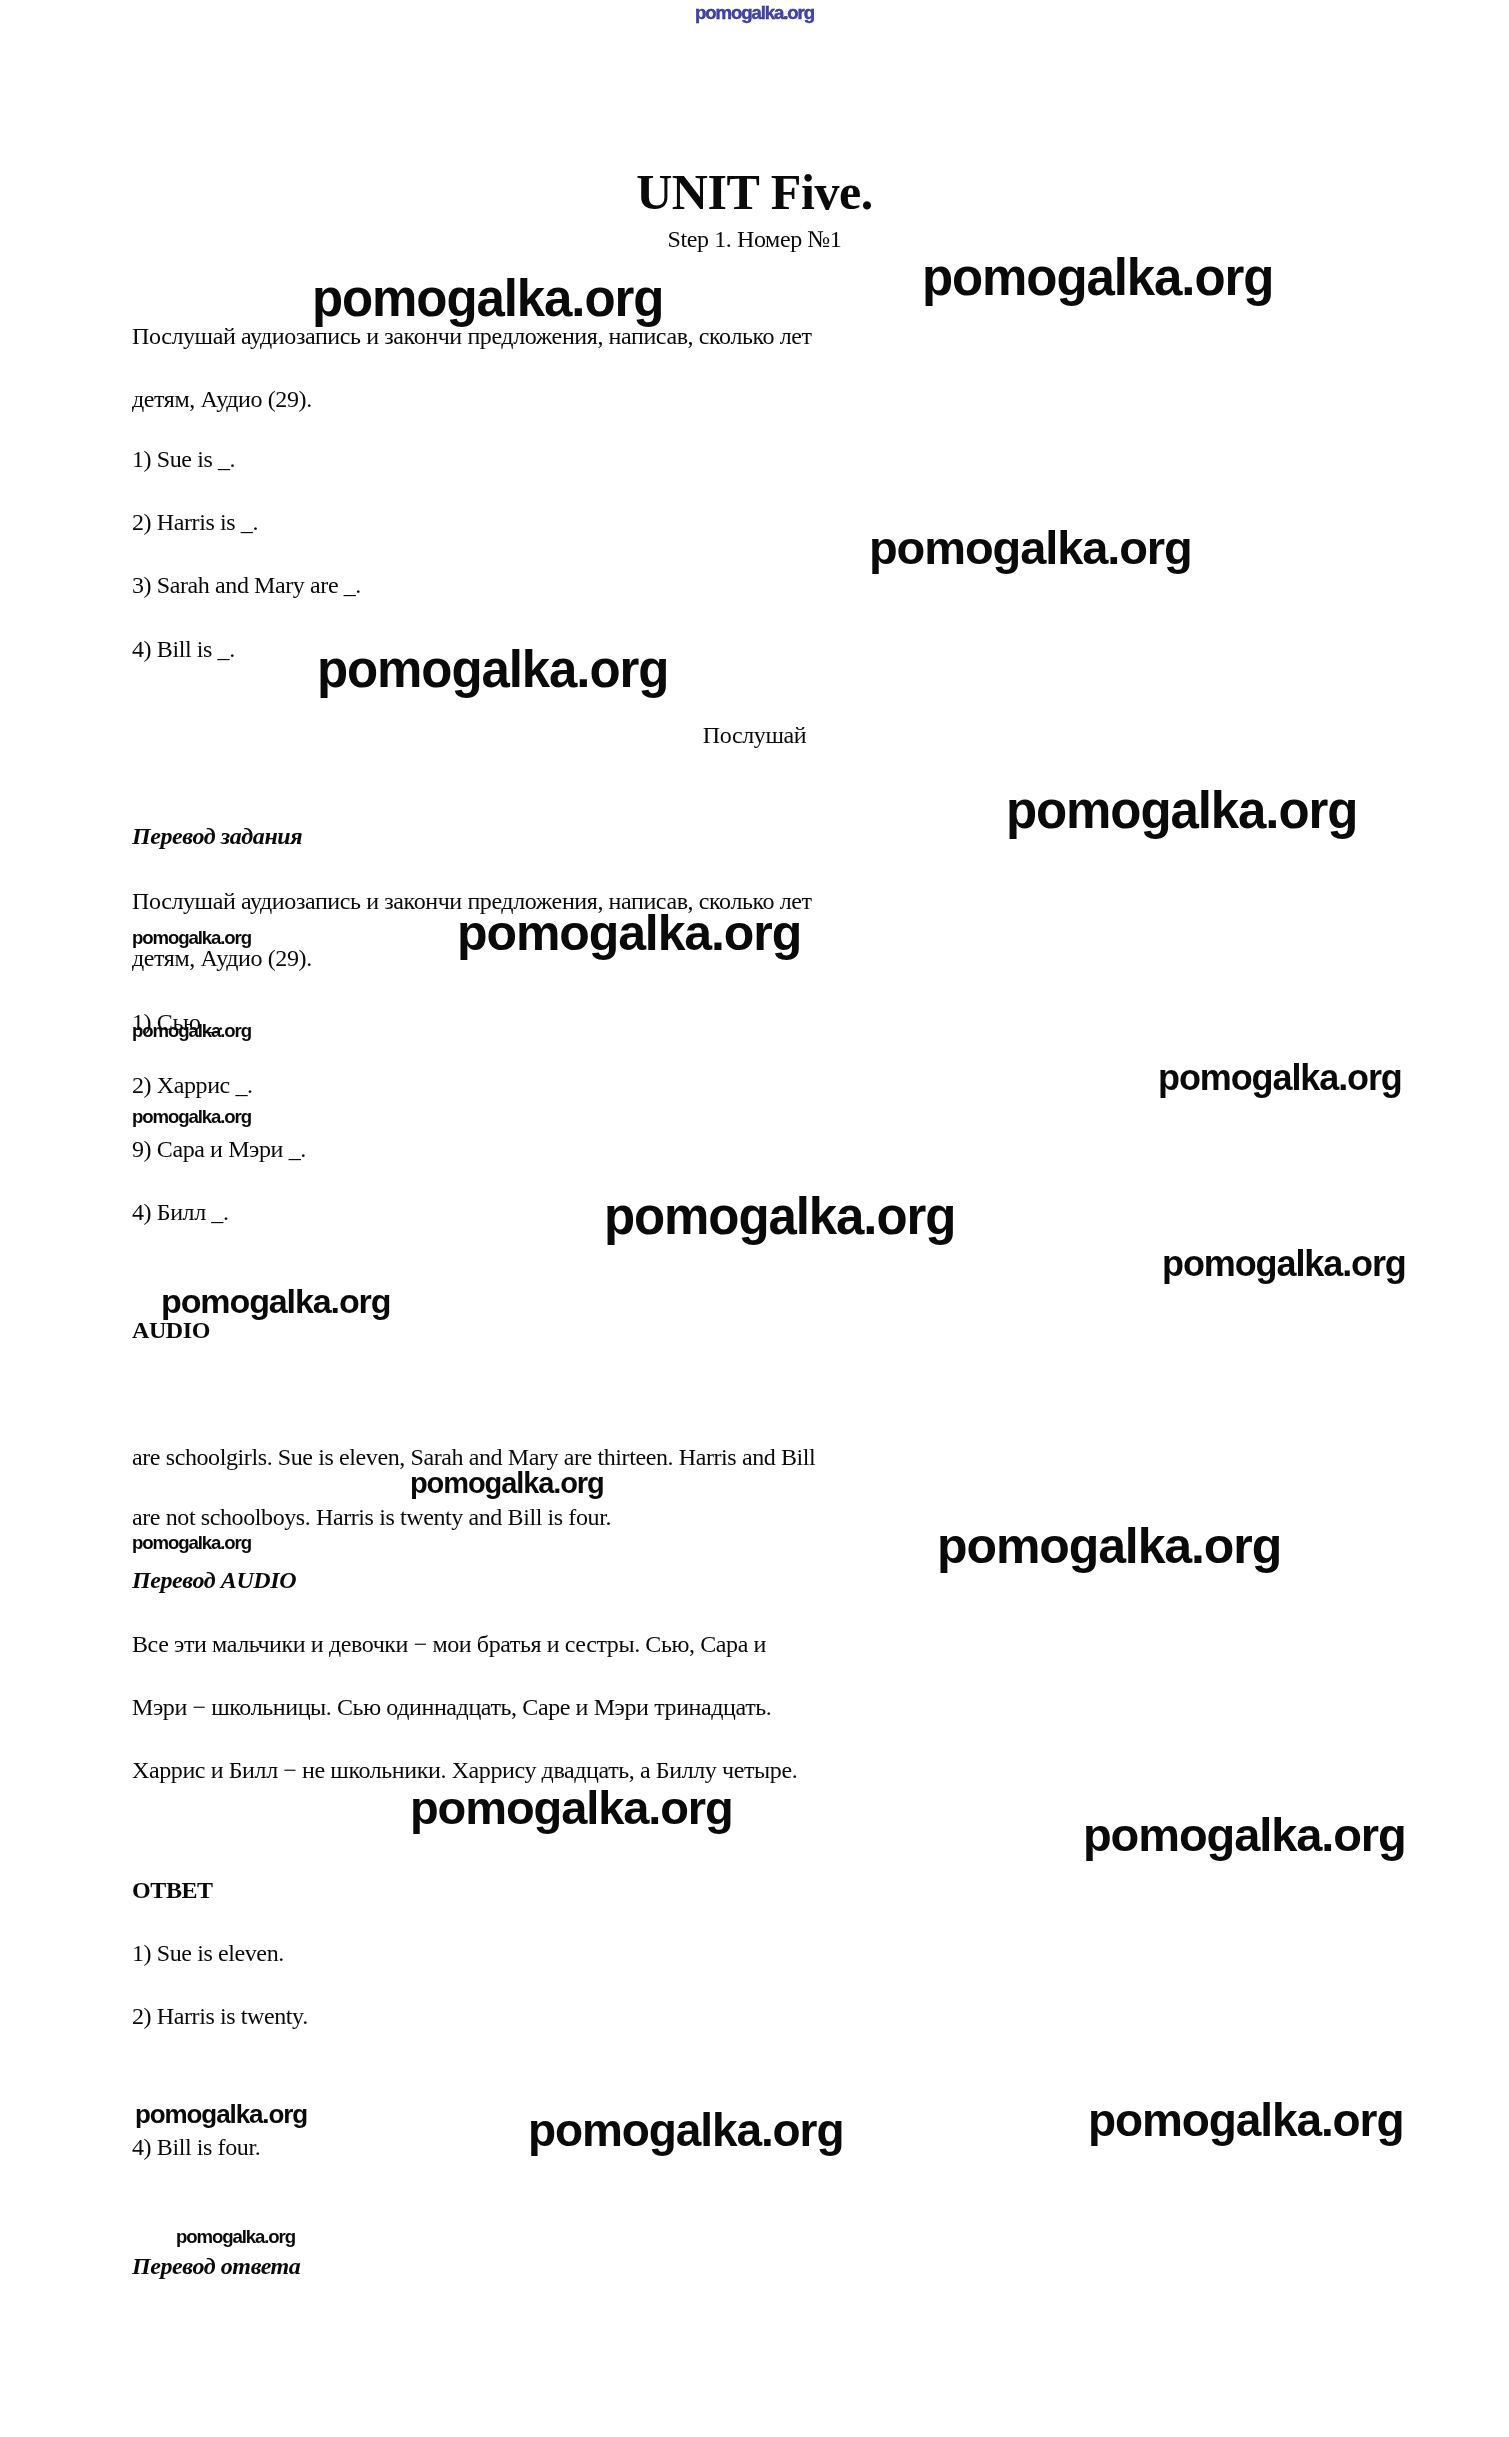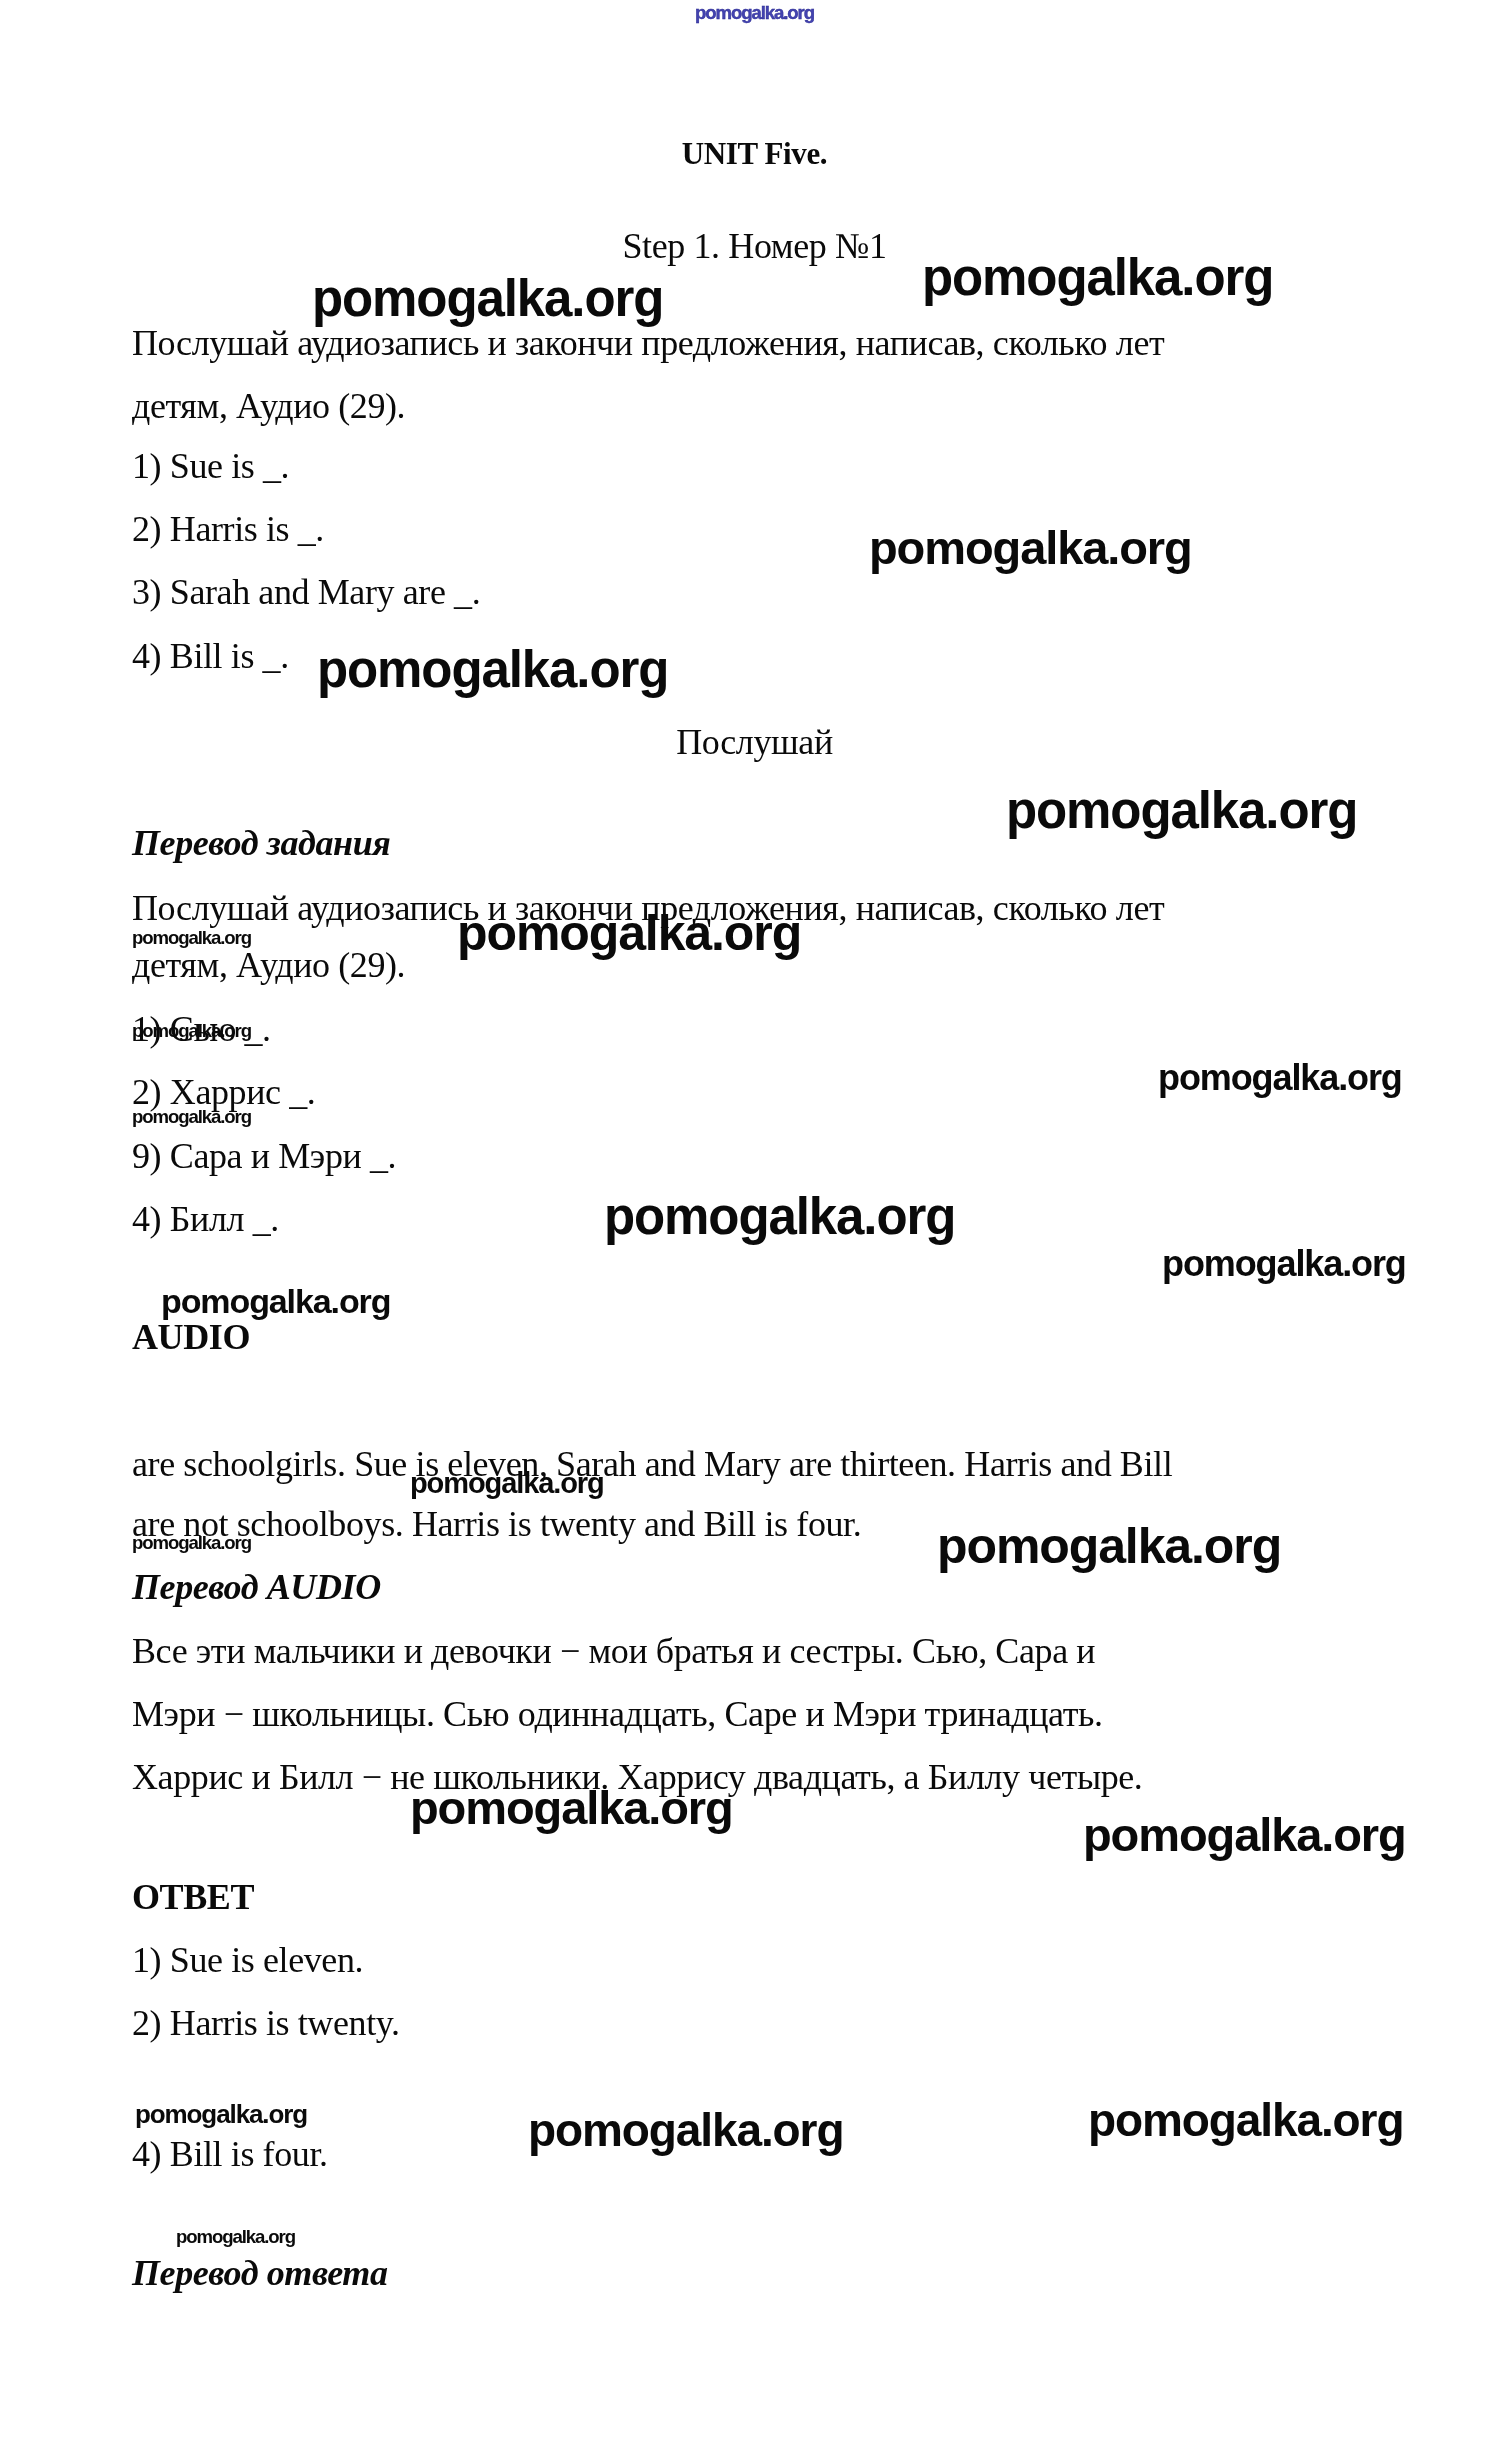--- a/index.html
+++ b/index.html
@@ -8,30 +8,30 @@
     width:1509px;height:2438px;
     background:#ffffff;
     overflow:hidden;
     font-family:"Liberation Serif","DejaVu Serif",serif;
     color:#0a0a0a;
   }
   
   .line{
     position:absolute;
     left:132px;
-    font-size:36px;
+    font-size:24px;
     line-height:1.15;
     letter-spacing:-0.4px;
     white-space:nowrap;
     z-index:2;
   }
   .center{left:0;width:100%;text-align:center;}
   .bold{font-weight:bold;}
   .bold-italic{font-weight:bold;font-style:italic;text-align:center;}
-  .title{font-size:31px;}
+  .title{font-size:50px;margin-top:28px;}
   
   .wm{
     position:absolute;
     font-family:Liberation Sans, sans-serif;
     font-weight:600;
     letter-spacing:-1.1px;
     color:#0a0a0a;
     white-space:nowrap;
     z-index:1;
     line-height:1;

